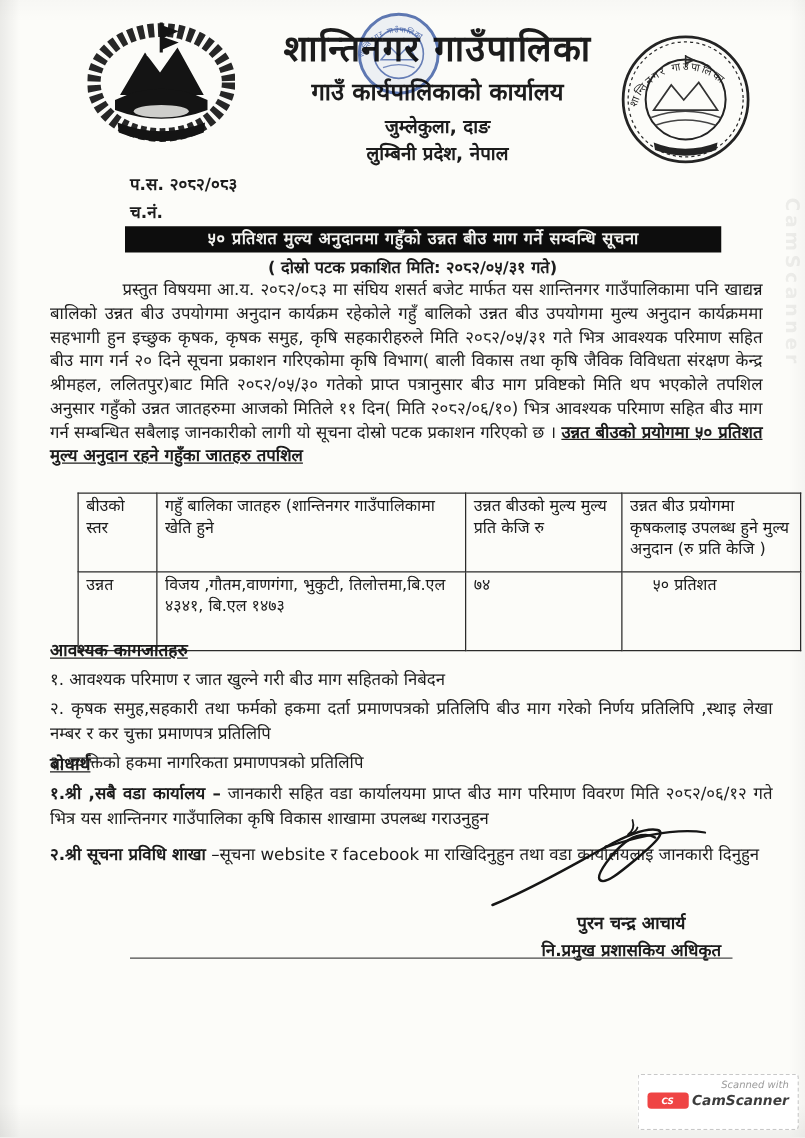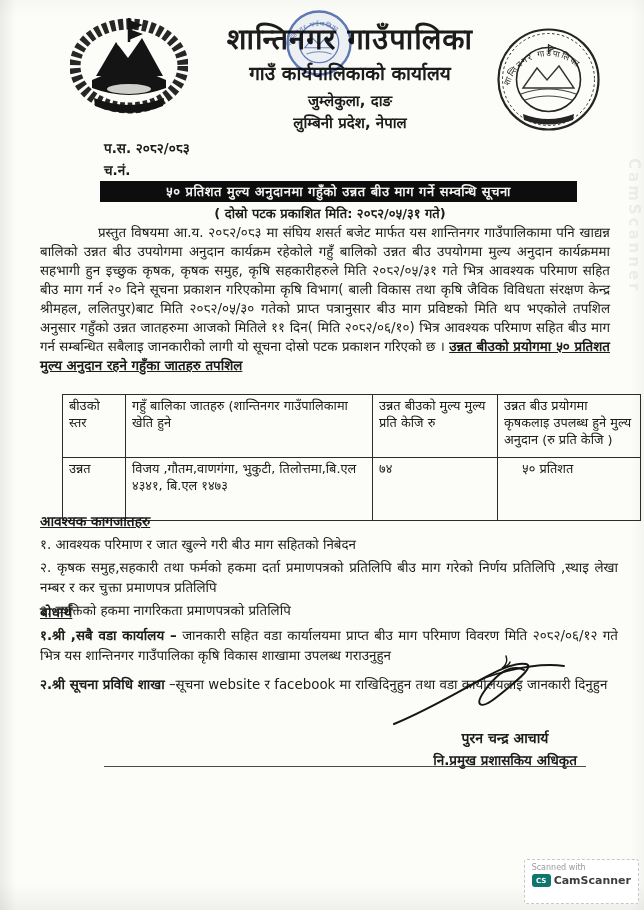--- a/index.html
+++ b/index.html
@@ -49,25 +49,25 @@
   .bodh .lead{font-weight:bold;}
   
   .sig-svg{top:652px;left:388px;width:185px;height:80px;}
   .sig-name{top:728px;left:415px;width:180px;text-align:center;font-size:14px;font-weight:bold;}
   .sig-title{top:751px;left:400px;width:210px;text-align:center;font-size:13.5px;font-weight:bold;}
   
   .footline{top:766px;left:104px;width:482px;border-top:1.6px solid #4a4a4a;height:0;}
   .wm-vert{top:158px;right:1px;writing-mode:vertical-rl;font-size:15px;letter-spacing:3px;color:rgba(40,40,40,.07);font-weight:bold;}
   
   .cs-badge{right:5px;bottom:6px;background:#fff;border:1px dashed #c8c8c8;border-radius:3px;
-            padding:3px 7px 16px;text-align:left;z-index:60;}
+            padding:3px 7px 16px;text-align:right;z-index:60;font-style:italic;}
   .cs-top{font-size:8px;color:#9a9a9a;margin-bottom:2px;}
   .cs-bottom{display:flex;align-items:center;gap:3px;font-size:11px;font-weight:bold;color:#3d3d3d;}
-  .cs-icon{display:inline-flex;align-items:center;justify-content:center;width:19px;height:13px;border-radius:3px;
-           background:#0f766e;color:#fff;font-size:7px;font-weight:bold;}
+  .cs-icon{display:inline-flex;align-items:center;justify-content:center;width:33px;height:13px;border-radius:3px;
+           background:#ef4444;color:#fff;font-size:7px;font-weight:bold;}
 </style>
 </head>
 <body>
 
 <div class="page">
 
   <svg class="abs emblem" viewBox="0 0 118 114">
     <ellipse cx="59" cy="56" rx="54" ry="42" fill="none" stroke="#151515" stroke-width="11" stroke-dasharray="5 3" opacity=".92"></ellipse>
     <path d="M26 66 L46 32 L58 48 L72 28 L93 66 Z" fill="#141414"></path>
     <path d="M47 34 L58 22 L66 34 L58 44 Z" fill="#fcfcf9"></path>

